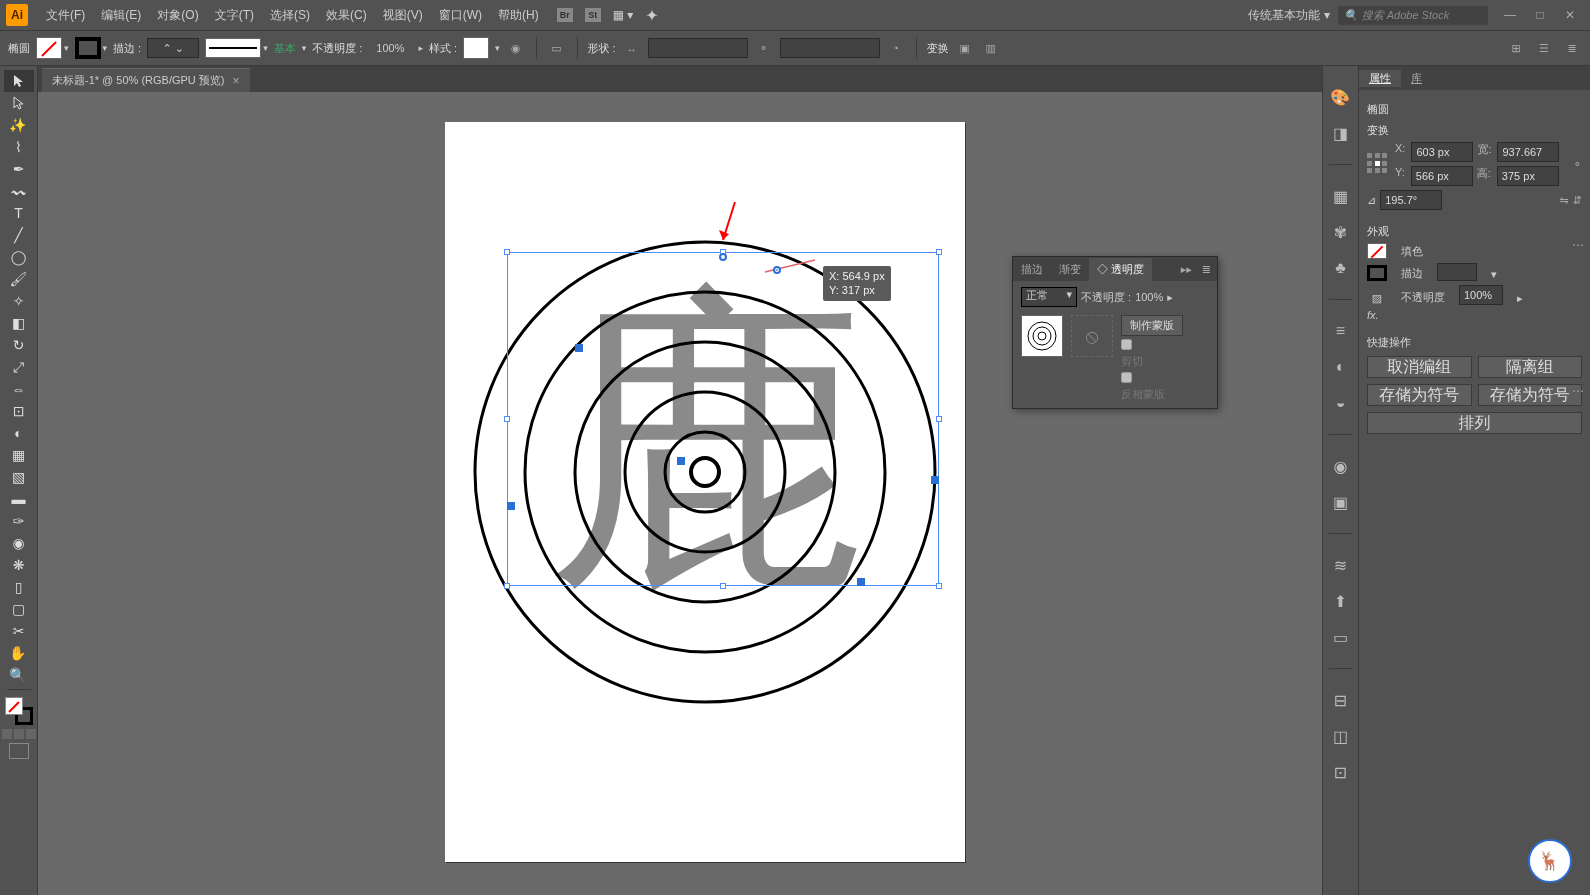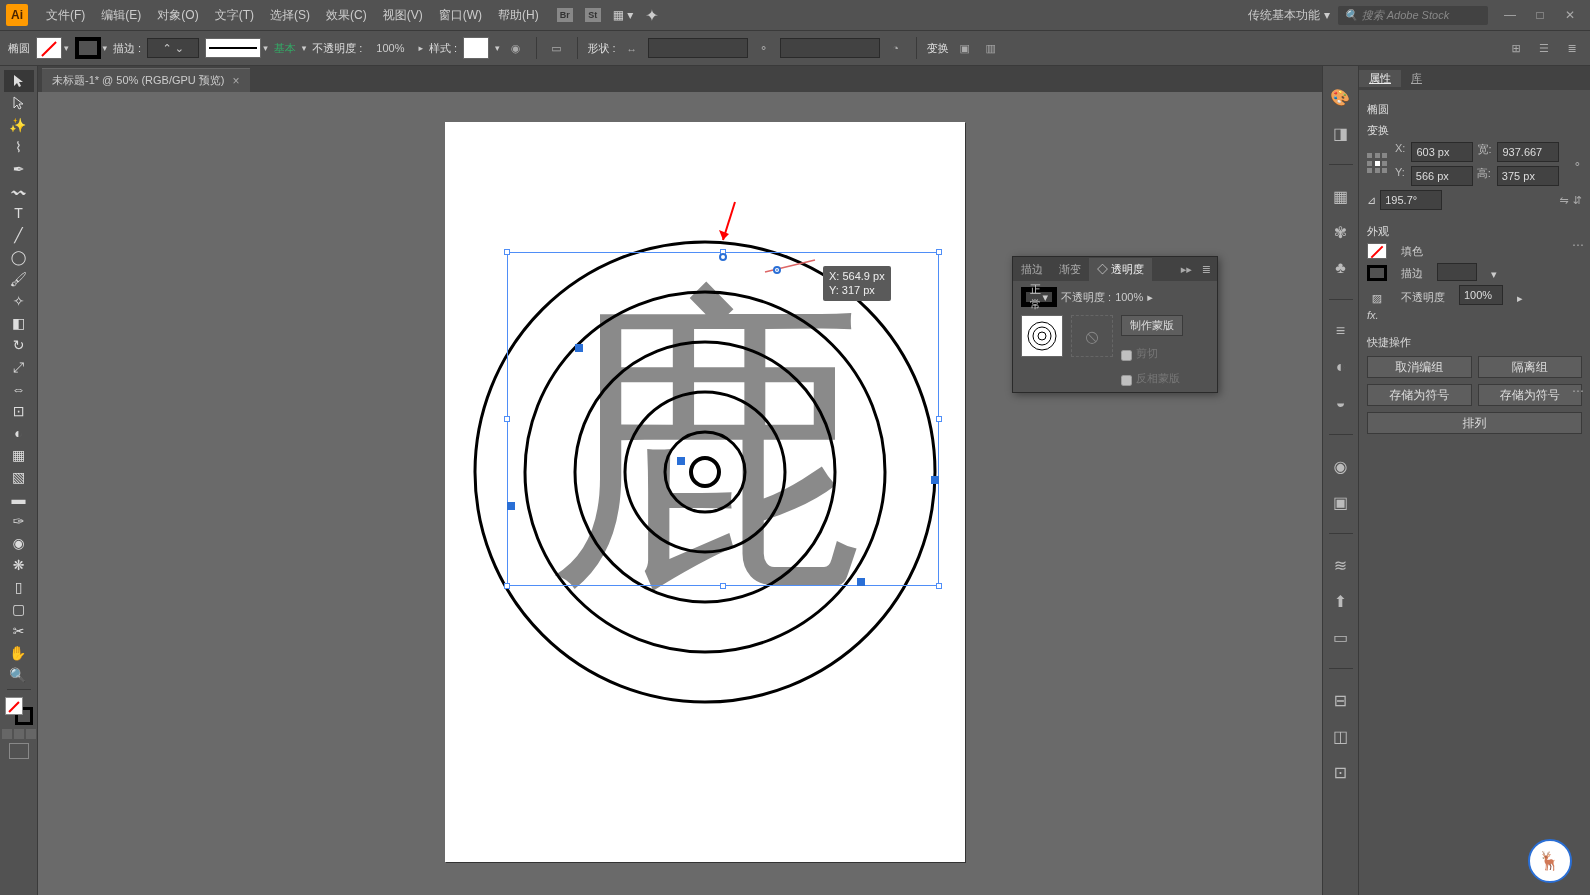--- a/index.html
+++ b/index.html
@@ -82,35 +82,35 @@
 .tg-ref div { background: #888; width: 5px; height: 5px; }
 .num-input { height: 20px; background: #424242; border: 1px solid #2a2a2a; display: flex; align-items: center; padding: 0 4px; color: #ddd; width: 62px; }
 .num-lbl { text-align: right; color: #bbb; padding-right: 2px; }
 .angle-row { display: flex; align-items: center; gap: 4px; margin-top: 4px; }
 .appearance-row { display: flex; align-items: flex-end; gap: 14px; margin: 4px 0; }
 .appearance-row .sw { width: 20px; height: 16px; border: 1px solid #666; background: #fff; }
 .appearance-row .sw.red { background: #fff; position: relative; }
 .appearance-row .sw.red::after { content: ""; position: absolute; left: 1px; right: 1px; top: 50%; border-top: 2px solid red; transform: rotate(-45deg); }
 .appearance-row .wide { flex: 1; background: #424242; border: 1px solid #2a2a2a; height: 18px; }
 .quick-actions { display: grid; grid-template-columns: 1fr 1fr; gap: 6px; margin-top: 6px; }
-.qa-btn { background: #5e5e5e; border: 1px solid #3a3a3a; height: 22px; display: flex; align-items: center; justify-content: center; color: #ddd; font-size: 12px; }
+.qa-btn { background: #5e5e5e; border: 1px solid #3a3a3a; height: 22px; display: flex; align-items: center; justify-content: center; color: #ddd; font-size: 16px; }
 .qa-btn.full { grid-column: 1 / span 2; }
 .panel-more { position: absolute; right: 6px; color: #aaa; font-size: 12px; }
 
 
 .float-panel { position: absolute; background: #525252; border: 1px solid #2a2a2a; box-shadow: 2px 2px 8px rgba(0,0,0,.4); }
 .float-panel .fp-tabs { display: flex; height: 24px; background: #424242; align-items: center; font-size: 11px; }
 .float-panel .fp-tab { padding: 4px 8px; color: #aaa; }
 .float-panel .fp-tab.active { background: #525252; color: #eee; }
-.float-panel .mode-dd { width: 36px; height: 20px; background: #424242; border: 5px solid #000000; display: flex; align-items: center; padding: 0 4px; }
+.float-panel .mode-dd { width: 56px; height: 20px; background: #424242; border: 1px solid #000000; display: flex; padding: 0 4px; }
 .float-panel .op-row { display: flex; align-items: center; gap: 4px; font-size: 11px; margin-bottom: 8px; }
 .float-panel .thumb { width: 42px; height: 42px; background: #fff; border: 1px solid #666; }
 .float-panel .mask-thumb { width: 42px; height: 42px; border: 1px dashed #666; display: flex; align-items: center; justify-content: center; color: #888; font-size: 20px; }
 .float-panel .mask-btn { background: #5e5e5e; border: 1px solid #3a3a3a; padding: 2px 8px; font-size: 11px; color: #ddd; width: 62px; text-align: center; }
-.float-panel .chk { display: flex; align-items: flex-end; gap: 4px; font-size: 11px; color: #777; margin-top: 10px; }
+.float-panel .chk { display: flex; align-items: flex-start; gap: 4px; font-size: 11px; color: #777; margin-top: 3px; flex-direction: column; }
 .float-panel .chk input { width: 11px; height: 11px; accent-color: #666; }
 
 
 .badge { position: absolute; bottom: 12px; right: 18px; width: 44px; height: 44px; border-radius: 50%; background: #fff; border: 2px solid #2a6fd6; display: flex; align-items: center; justify-content: center; font-size: 18px; }
 </style>
 </head>
 <body>
 
 <div class="menubar">
   <div class="logo">Ai</div>

